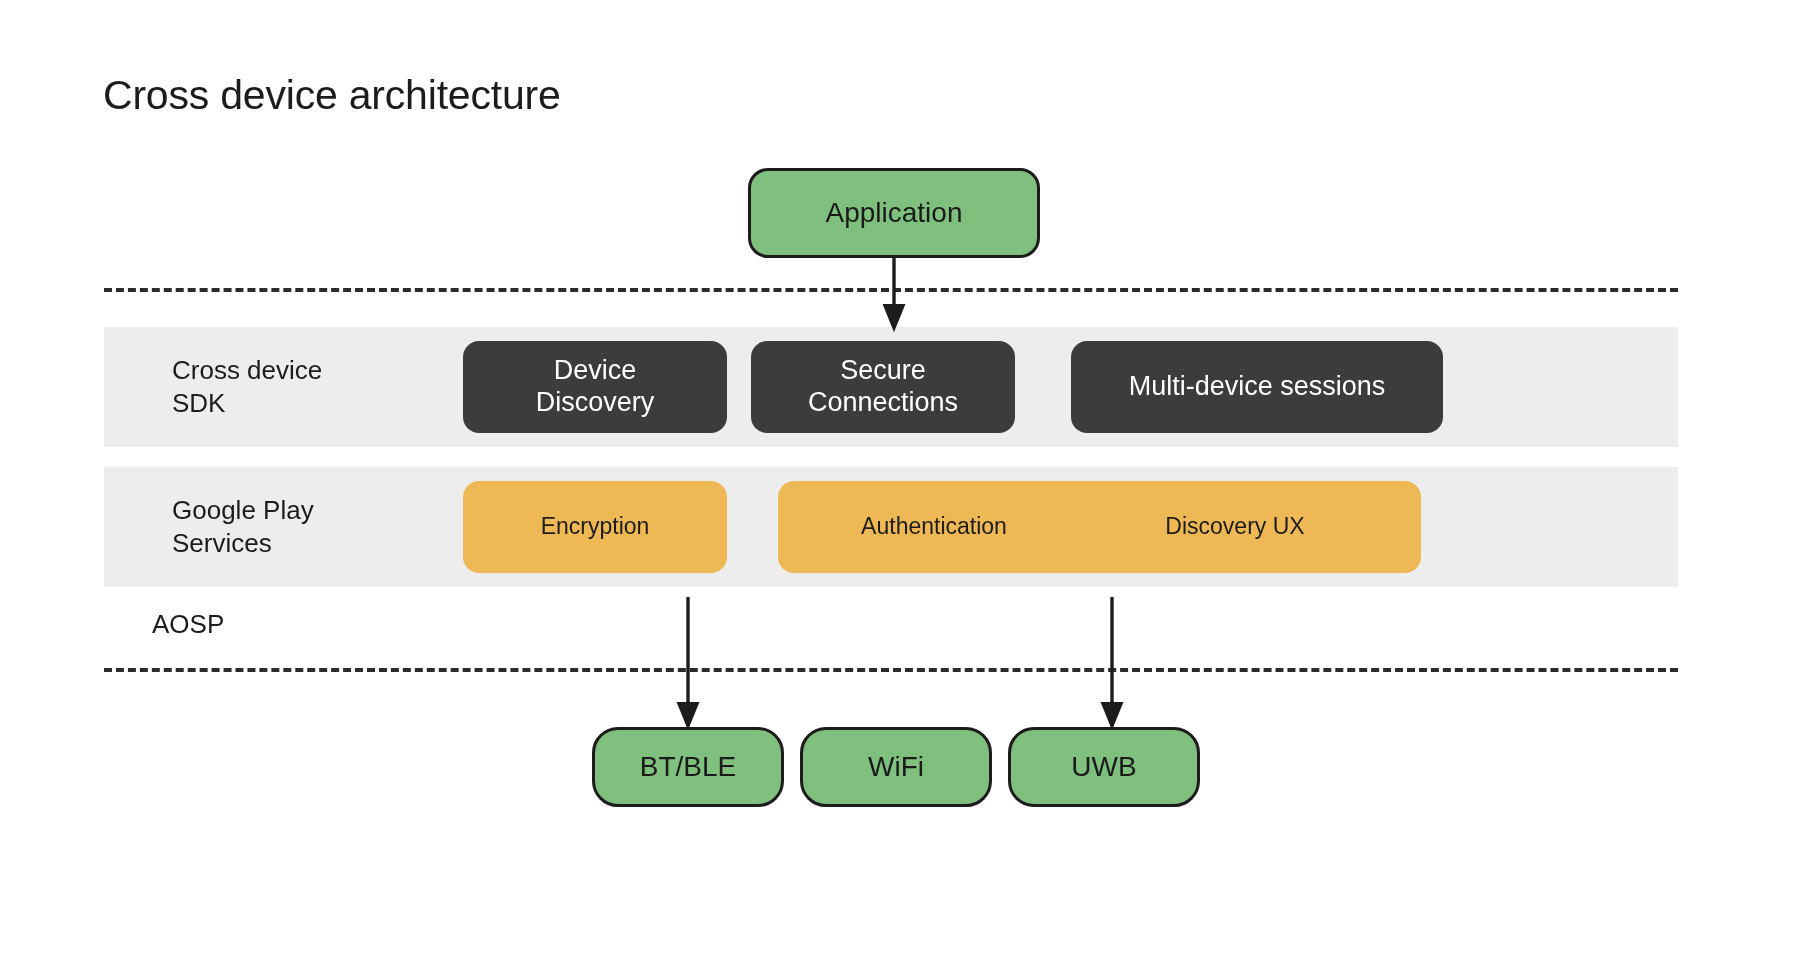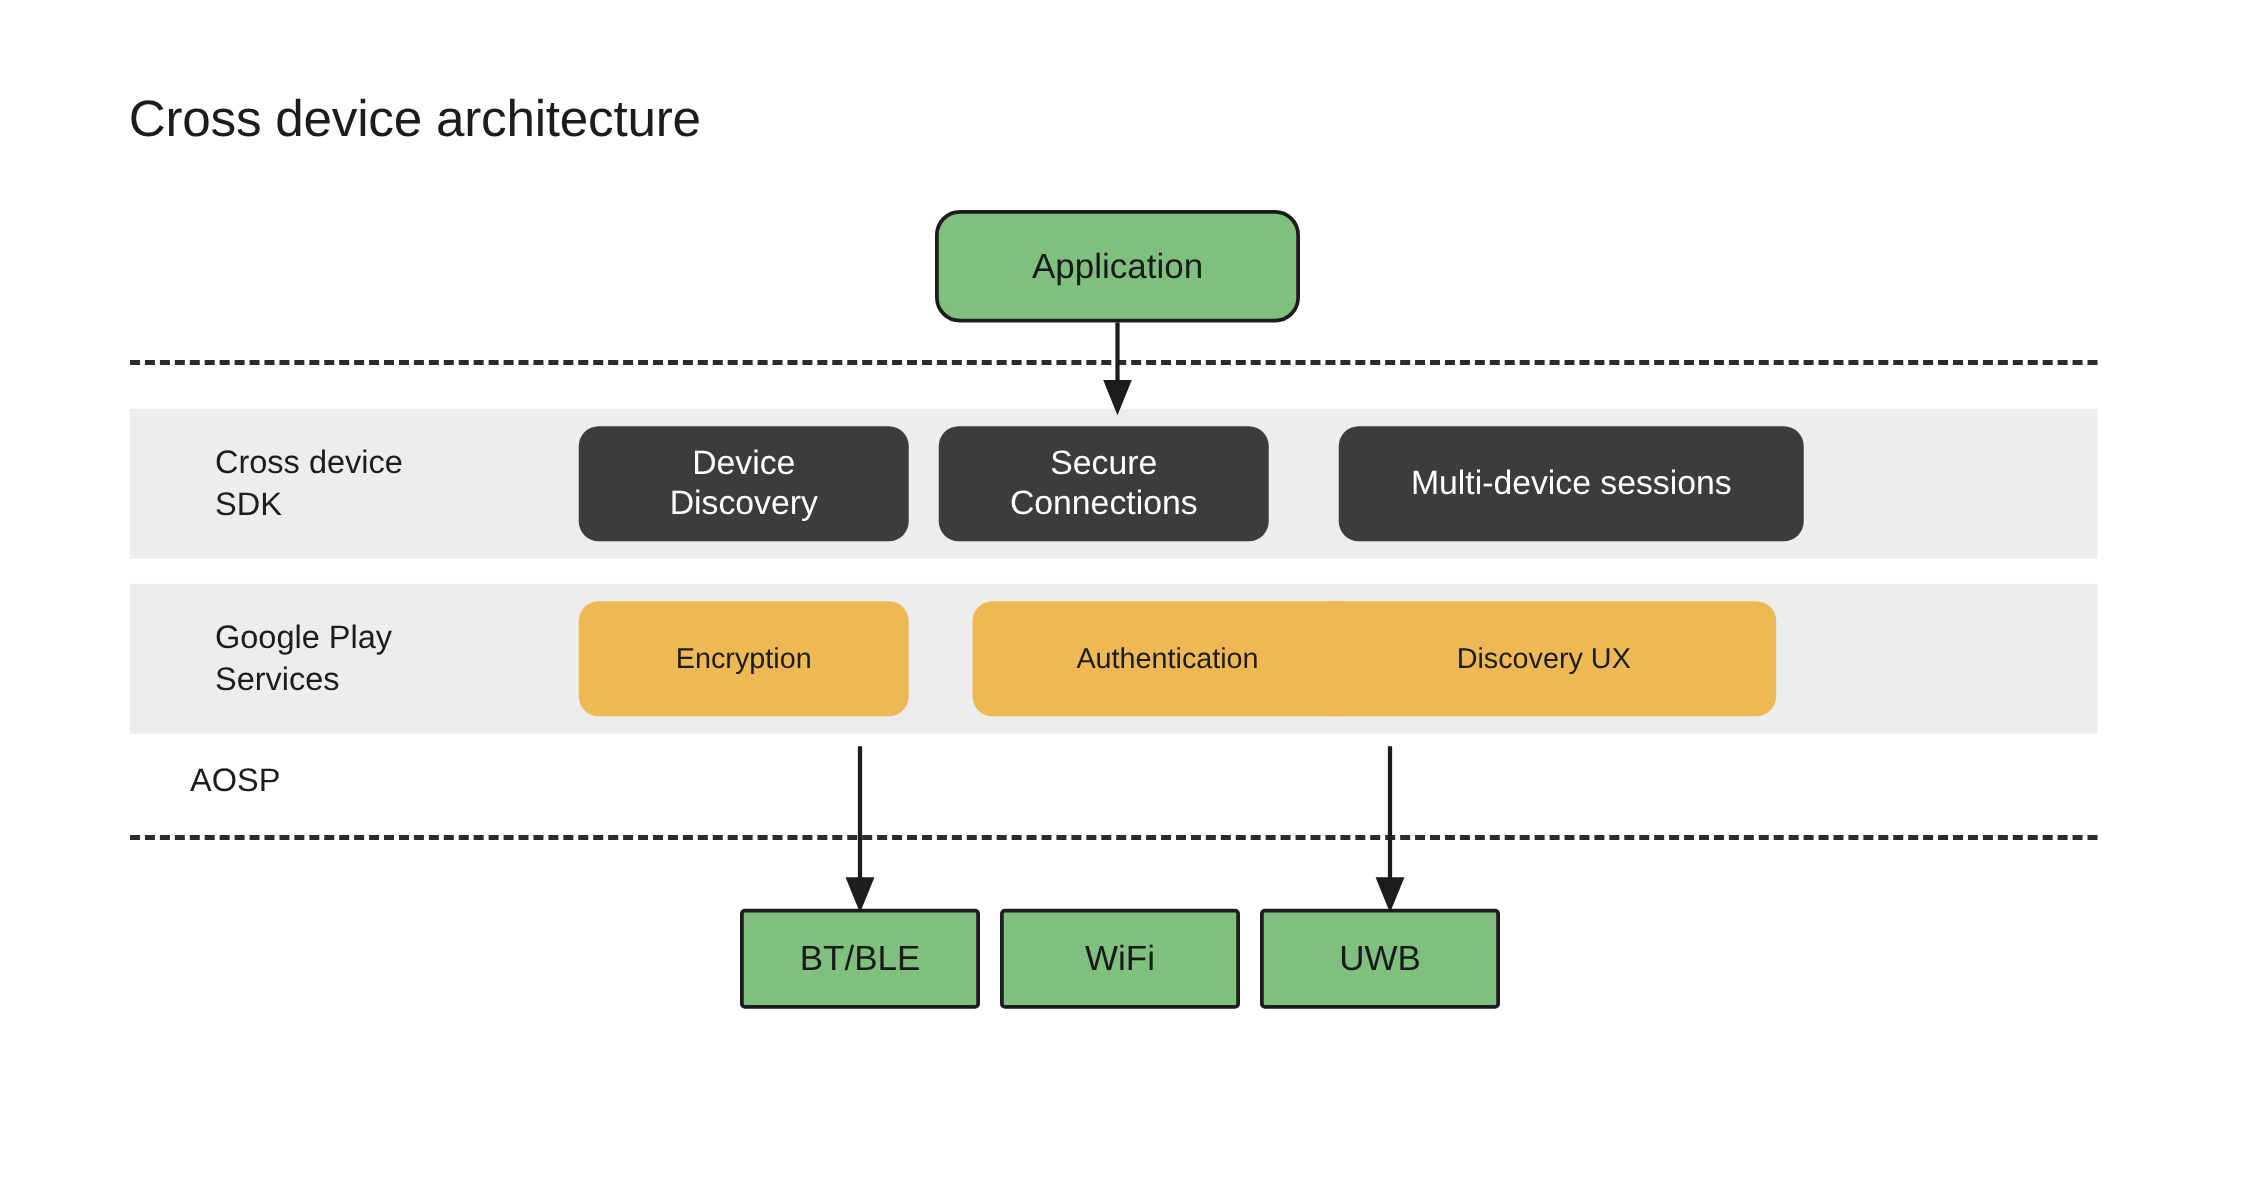--- a/index.html
+++ b/index.html
@@ -106,21 +106,21 @@
     color: #1c1c1c;
     font-size: 23px;
     border-radius: 16px;
   }
 
   .node-green {
     background: #7fc07f;
     color: #1a1a1a;
     font-size: 28px;
     border: 3px solid #1c1c1c;
-    border-radius: 4px;
+    border-radius: 26px;
   }
 
   
   .app-box {
     left: 748px;
     top: 168px;
     width: 292px;
     height: 90px;
     border-radius: 20px;
   }

